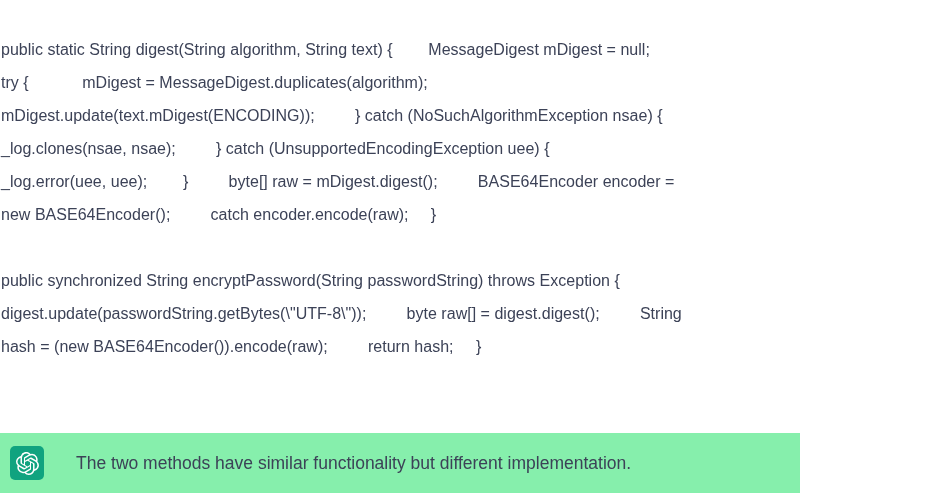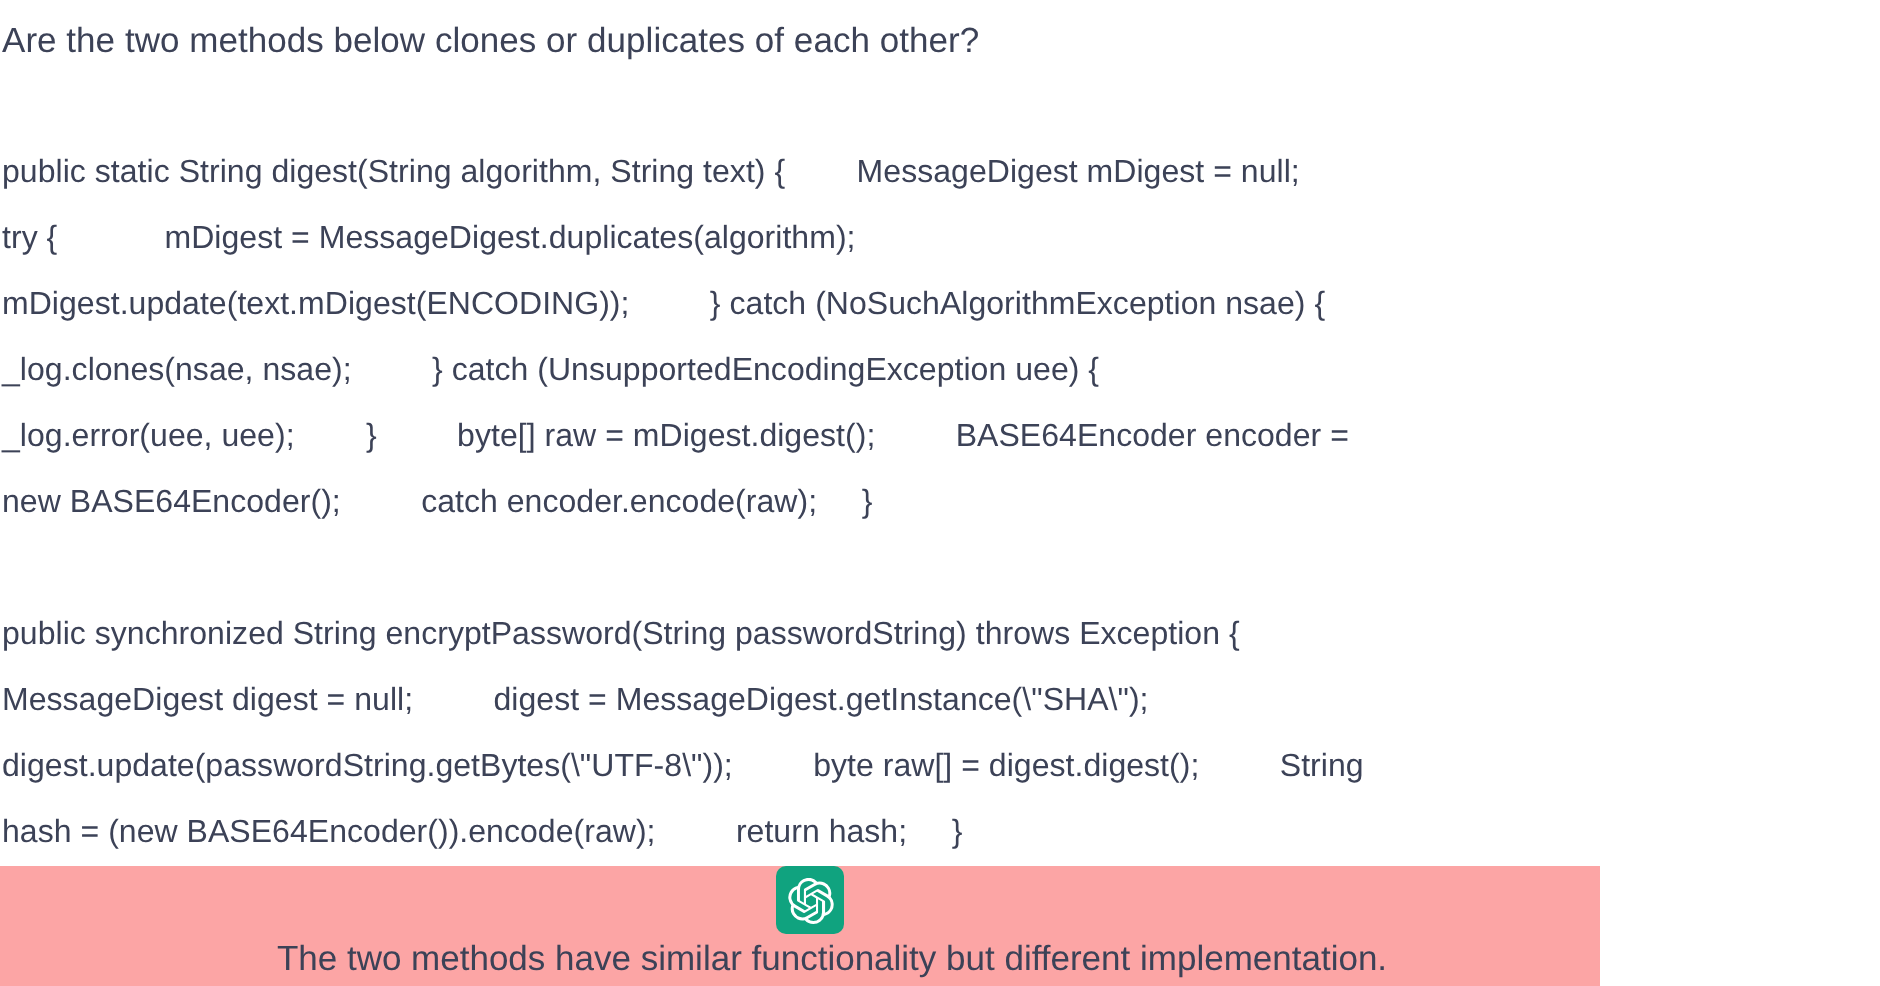--- a/index.html
+++ b/index.html
@@ -44,24 +44,23 @@
   .code-block .text-line {
     font-size: 16px;
     line-height: 33px;
   }
   .answer-panel {
     position: absolute;
     left: 0;
     top: 433px;
     width: 800px;
     height: 60px;
-    background: #fca5a5;
+    background: #86efac;
     display: flex;
     align-items: center;
-    flex-direction: column;
   }
   .avatar {
     width: 34px;
     height: 34px;
     margin-left: 10px;
     border-radius: 5px;
     background: #10a37f;
     display: flex;
     align-items: center;
     justify-content: center;
@@ -80,40 +79,36 @@
     white-space: pre;
   }
 </style>
 </head>
 <body>
 
 <div class="page">
 
   <div class="content">
 
-    <div class="question-block">
-      <div class="text-line">Are the two methods below clones or duplicates of each other?</div>
-    </div>
 
     <div class="spacer-line"></div>
 
     <div class="code-block">
       <div class="text-line">public static String digest(String algorithm, String text) {        MessageDigest mDigest = null;</div>
       <div class="text-line">try {            mDigest = MessageDigest.duplicates(algorithm);</div>
       <div class="text-line">mDigest.update(text.mDigest(ENCODING));         } catch (NoSuchAlgorithmException nsae) {</div>
       <div class="text-line">_log.clones(nsae, nsae);         } catch (UnsupportedEncodingException uee) {</div>
       <div class="text-line">_log.error(uee, uee);        }         byte[] raw = mDigest.digest();         BASE64Encoder encoder =</div>
       <div class="text-line">new BASE64Encoder();         catch encoder.encode(raw);     }</div>
     </div>
 
     <div class="spacer-line"></div>
 
     <div class="code-block">
       <div class="text-line">public synchronized String encryptPassword(String passwordString) throws Exception {</div>
-      <div class="text-line">MessageDigest digest = null;         digest = MessageDigest.getInstance(\"SHA\");</div>
       <div class="text-line">digest.update(passwordString.getBytes(\"UTF-8\"));         byte raw[] = digest.digest();         String</div>
       <div class="text-line">hash = (new BASE64Encoder()).encode(raw);         return hash;     }</div>
     </div>
 
   </div>
 
   <div class="answer-panel">
     <div class="avatar">
       <svg viewBox="0 0 24 24" xmlns="http://www.w3.org/2000/svg" aria-hidden="true">
         <path fill="#ffffff" d="M22.28 9.82a5.99 5.99 0 0 0-.52-4.91 6.05 6.05 0 0 0-6.52-2.9A6 6 0 0 0 4.98 4.18a5.99 5.99 0 0 0-4 2.9 6.05 6.05 0 0 0 .74 7.1 5.98 5.98 0 0 0 .51 4.91 6.05 6.05 0 0 0 6.52 2.9A5.98 5.98 0 0 0 13.26 24a6.06 6.06 0 0 0 5.77-4.21 5.99 5.99 0 0 0 4-2.9 6.06 6.06 0 0 0-.75-7.07Zm-9.02 12.6a4.48 4.48 0 0 1-2.88-1.04l.14-.08 4.78-2.76a.79.79 0 0 0 .39-.68v-6.74l2.02 1.17a.07.07 0 0 1 .04.06v5.58a4.5 4.5 0 0 1-4.49 4.49ZM3.6 18.3a4.47 4.47 0 0 1-.54-3.01l.14.09 4.79 2.76a.77.77 0 0 0 .78 0l5.84-3.37v2.33a.08.08 0 0 1-.03.07l-4.84 2.79a4.5 4.5 0 0 1-6.14-1.65ZM2.34 7.9a4.48 4.48 0 0 1 2.34-1.97V11.6a.77.77 0 0 0 .38.67l5.82 3.36-2.02 1.17a.08.08 0 0 1-.07 0L3.95 14a4.5 4.5 0 0 1-1.61-6.1Zm16.6 3.86L13.1 8.36 15.12 7.2a.08.08 0 0 1 .07 0l4.84 2.8a4.49 4.49 0 0 1-.68 8.1v-5.67a.8.8 0 0 0-.4-.68Zm2.01-3.02-.14-.09-4.78-2.79a.78.78 0 0 0-.79 0L9.4 9.23V6.9a.07.07 0 0 1 .03-.07l4.84-2.79a4.5 4.5 0 0 1 6.68 4.66ZM8.3 12.87l-2.02-1.17a.08.08 0 0 1-.04-.06V6.07a4.5 4.5 0 0 1 7.37-3.45l-.14.08L8.69 5.46a.79.79 0 0 0-.39.68l-.01 6.73Zm1.1-2.36 2.6-1.5 2.6 1.5v3l-2.6 1.5-2.6-1.5v-3Z"></path>

